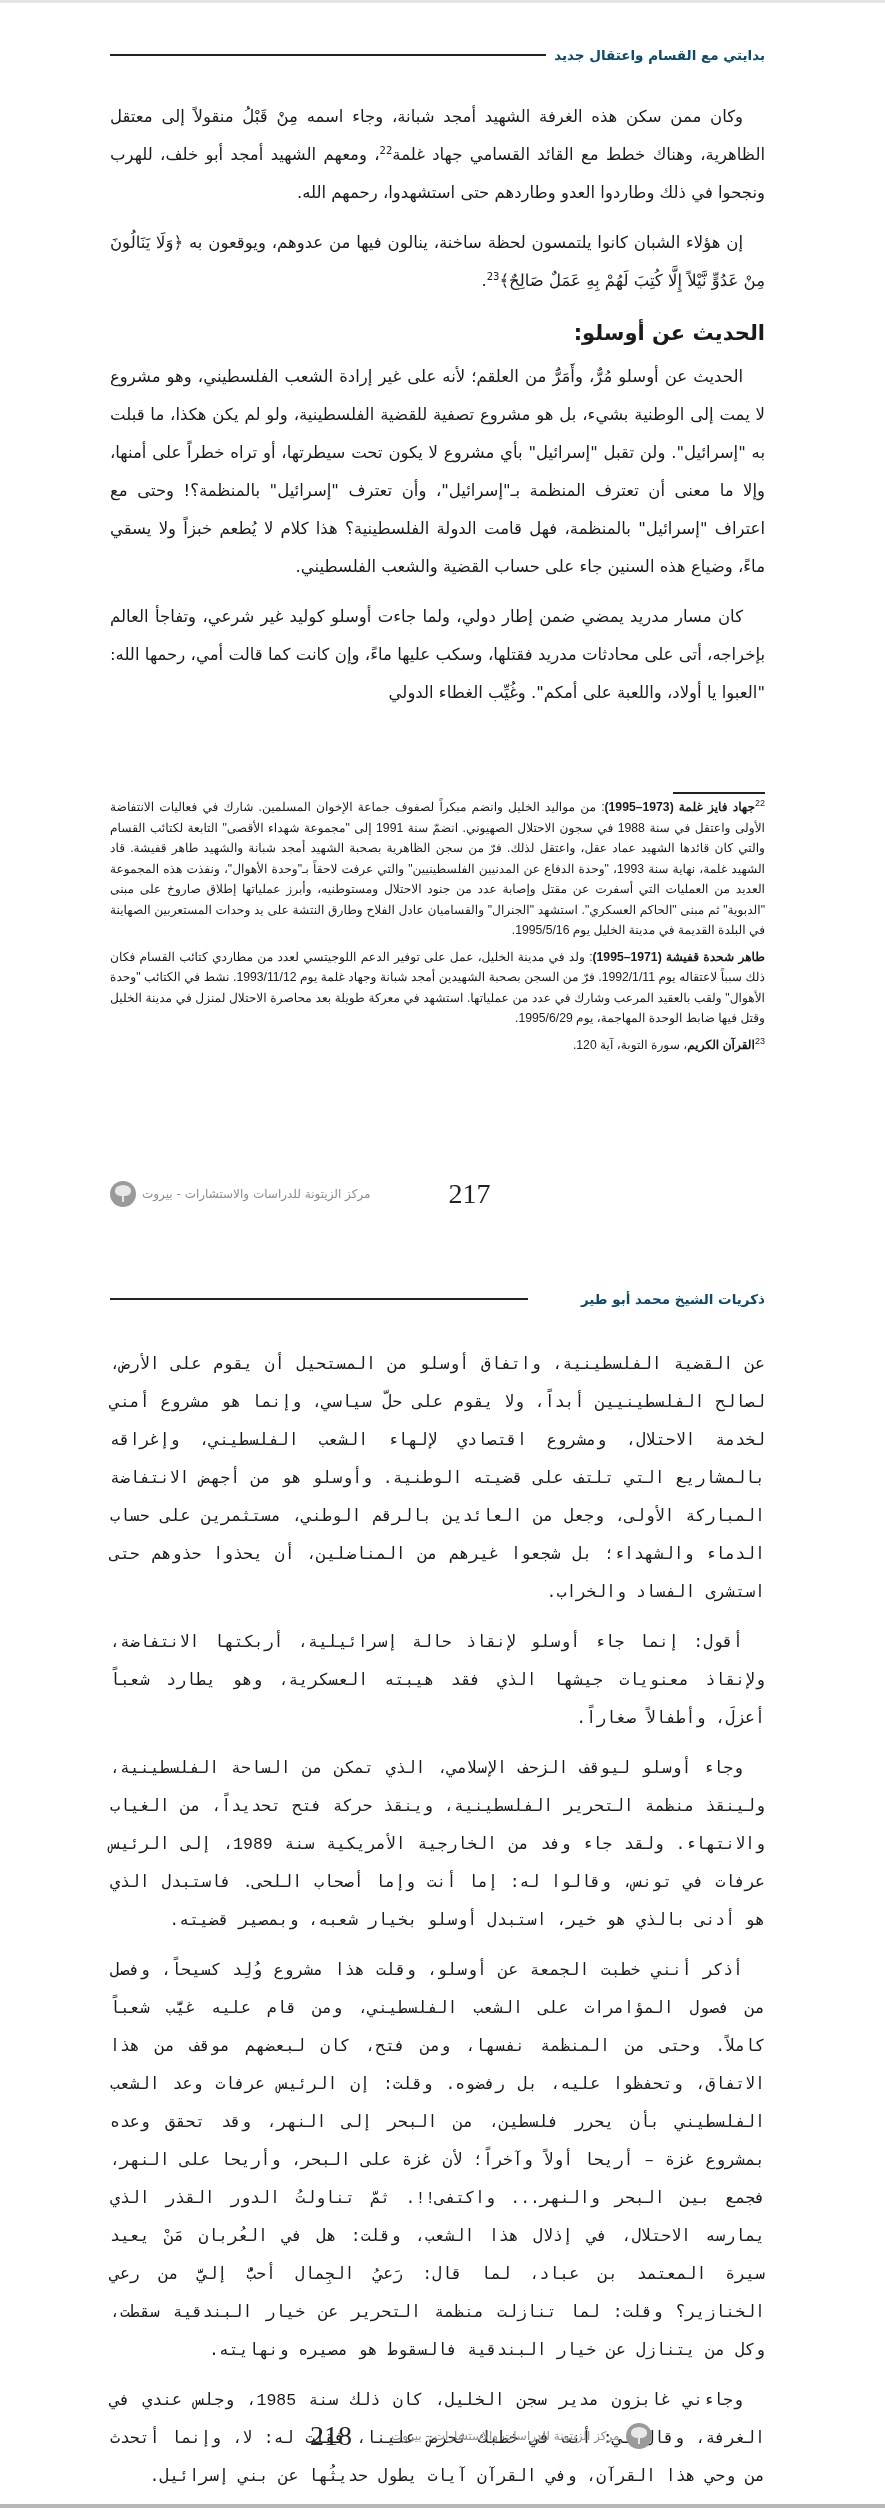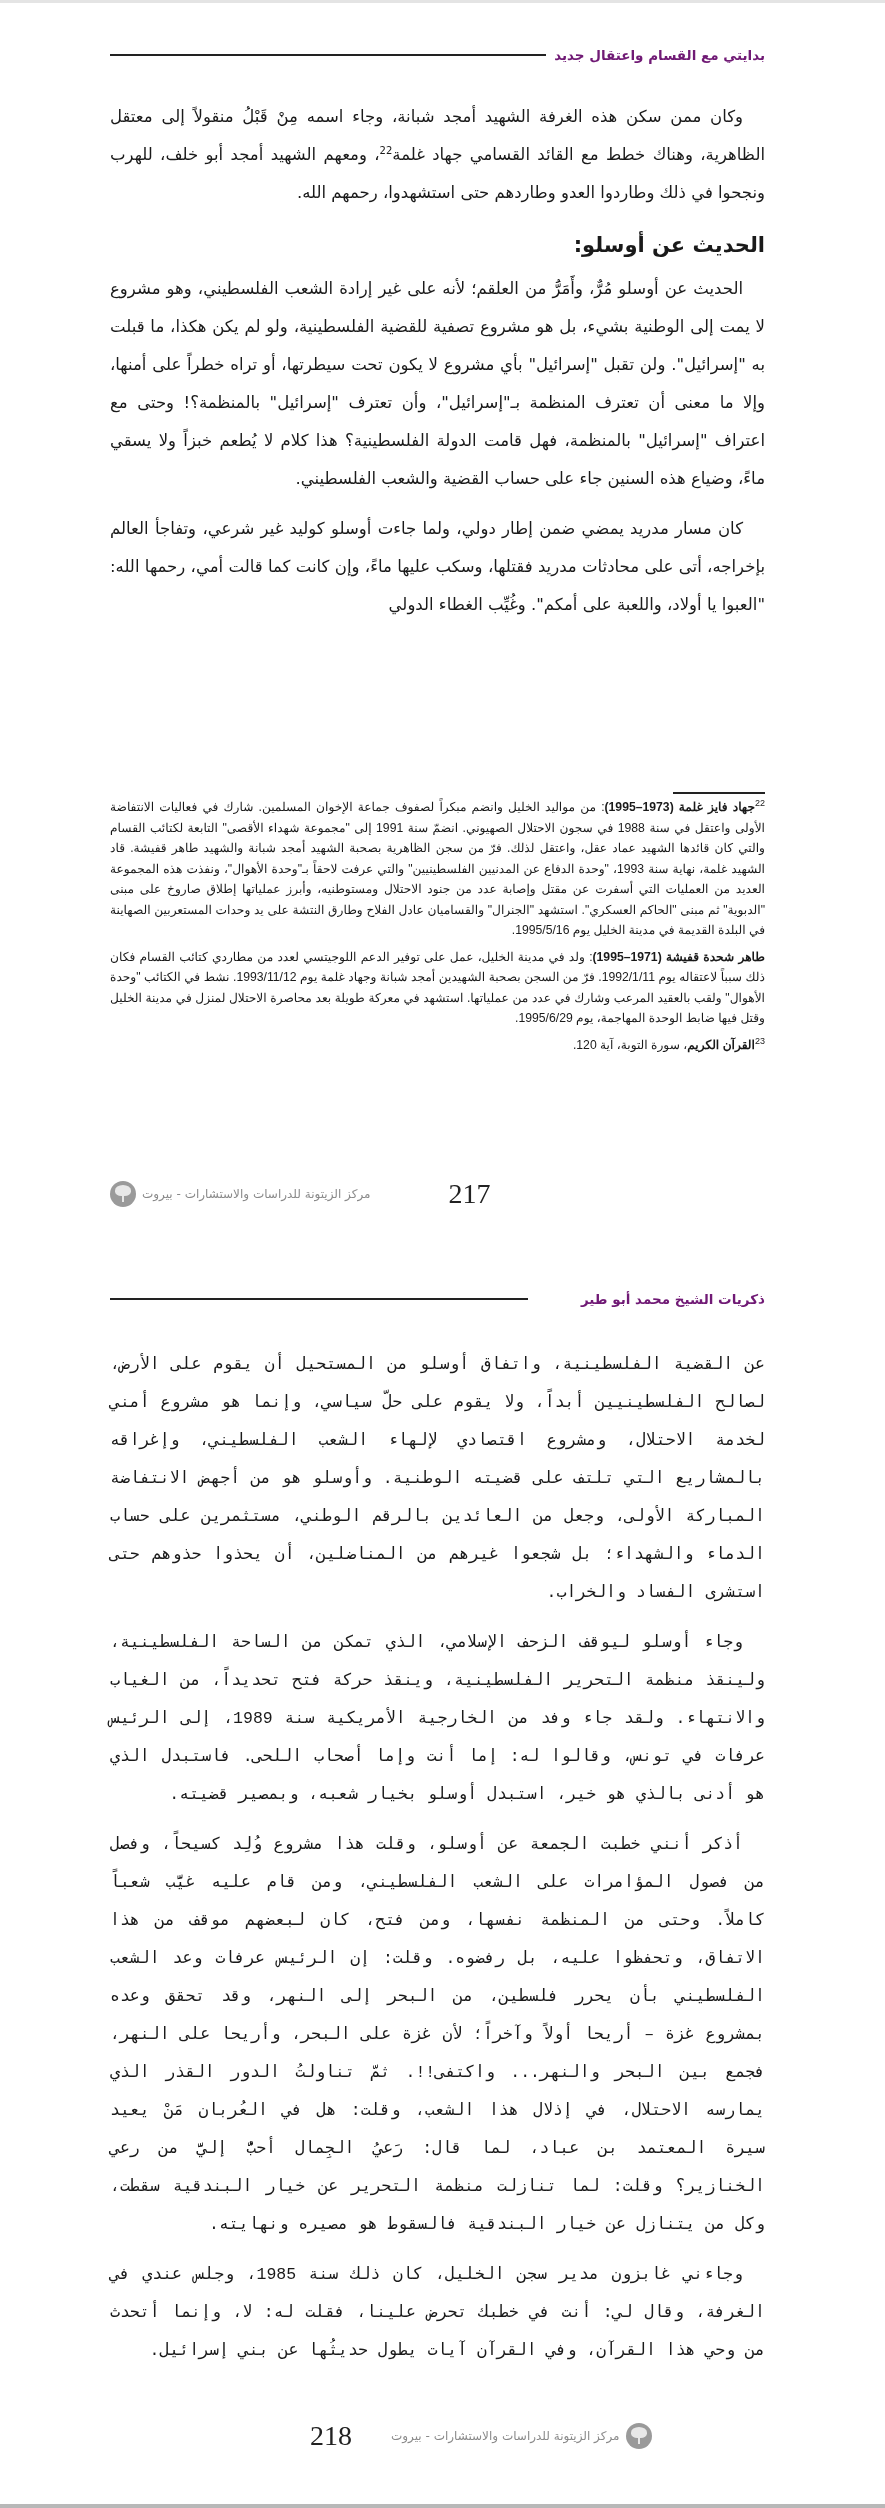--- a/index.html
+++ b/index.html
@@ -7,21 +7,21 @@
          font-family: "DejaVu Sans", sans-serif; color: #1a1a1a; }
   .topbar { position: absolute; left: 0; top: 0; width: 885px; height: 3px; background: #e4e4e4; }
   .bottombar { position: absolute; left: 0; bottom: 0; width: 885px; height: 4px; background: #b8b8b8; }
   .page { position: absolute; left: 110px; width: 655px; direction: rtl; }
   .page1 { top: 0; height: 1230px; }
   .page2 { top: 1240px; height: 1268px; }
 
   .running-head { position: absolute; top: 44px; left: 0; right: 0; height: 22px;
                   display: flex; align-items: center; }
   .running-head .rh-title { font-weight: bold; font-size: 13.5px; white-space: nowrap;
-                  font-family: "DejaVu Sans", sans-serif; color: #701a75; }
+                  font-family: "DejaVu Sans", sans-serif; color: #0c4a6e; }
   .running-head .rh-rule { height: 2px; background: #222; }
   .page1 .running-head { justify-content: flex-end; flex-direction: row; }
   .page1 .running-head .rh-rule { flex: 1; margin-right: 8px; margin-left: 0; }
 
   .body-text { position: absolute; left: 0; right: 0; font-family: "DejaVu Sans", sans-serif;
                font-size: 16.5px; line-height: 38px; text-align: justify; }
   .body-text p { margin: 0 0 12px 0; text-indent: 22px; }
   sup { font-size: 10px; line-height: 0; }
   .quran { font-family: "DejaVu Serif", serif; }
   h2.section { margin: 18px 0 10px 0; font-size: 21px; font-weight: bold; line-height: 30px; }
@@ -57,20 +57,21 @@
 <div class="topbar"></div>
 
 <div class="page page1">
   <div class="running-head">
     <span class="rh-title">بدايتي مع القسام واعتقال جديد</span>
     <span class="rh-rule"></span>
   </div>
 
   <div class="body-text" style="top:98px;">
     <p><span>وكان ممن سكن هذه الغرفة الشهيد أمجد شبانة، وجاء اسمه مِنْ قَبْلُ منقولاً إلى معتقل الظاهرية، وهناك خطط مع القائد القسامي جهاد غلمة</span><sup>22</sup><span>، ومعهم الشهيد أمجد أبو خلف، للهرب ونجحوا في ذلك وطاردوا العدو وطاردهم حتى استشهدوا، رحمهم الله.</span></p>
+    <p><span>إن هؤلاء الشبان كانوا يلتمسون لحظة ساخنة، ينالون فيها من عدوهم، ويوقعون به</span> <span class="quran">﴿وَلَا يَنَالُونَ مِنْ عَدُوٍّ نَّيْلاً إِلَّا كُتِبَ لَهُمْ بِهِ عَمَلٌ صَالِحٌ﴾</span><sup>23</sup><span>.</span></p>
     <h2 class="section">الحديث عن أوسلو:</h2>
     <p>الحديث عن أوسلو مُرٌّ، وأَمَرُّ من العلقم؛ لأنه على غير إرادة الشعب الفلسطيني، وهو مشروع لا يمت إلى الوطنية بشيء، بل هو مشروع تصفية للقضية الفلسطينية، ولو لم يكن هكذا، ما قبلت به "إسرائيل". ولن تقبل "إسرائيل" بأي مشروع لا يكون تحت سيطرتها، أو تراه خطراً على أمنها، وإلا ما معنى أن تعترف المنظمة بـ"إسرائيل"، وأن تعترف "إسرائيل" بالمنظمة؟! وحتى مع اعتراف "إسرائيل" بالمنظمة، فهل قامت الدولة الفلسطينية؟ هذا كلام لا يُطعم خبزاً ولا يسقي ماءً، وضياع هذه السنين جاء على حساب القضية والشعب الفلسطيني.</p>
     <p>كان مسار مدريد يمضي ضمن إطار دولي، ولما جاءت أوسلو كوليد غير شرعي، وتفاجأ العالم بإخراجه، أتى على محادثات مدريد فقتلها، وسكب عليها ماءً، وإن كانت كما قالت أمي، رحمها الله: "العبوا يا أولاد، واللعبة على أمكم". وغُيِّب الغطاء الدولي</p>
   </div>
 
   <div class="fn-rule"></div>
   <div class="footnotes">
     <p><span class="fn-num">22</span><b>جهاد فايز غلمة (1973–1995)</b><span>: من مواليد الخليل وانضم مبكراً لصفوف جماعة الإخوان المسلمين. شارك في فعاليات الانتفاضة الأولى واعتقل في سنة 1988 في سجون الاحتلال الصهيوني. انضمّ سنة 1991 إلى "مجموعة شهداء الأقصى" التابعة لكتائب القسام والتي كان قائدها الشهيد عماد عقل، واعتقل لذلك. فرّ من سجن الظاهرية بصحبة الشهيد أمجد شبانة والشهيد طاهر قفيشة. قاد الشهيد غلمة، نهاية سنة 1993، "وحدة الدفاع عن المدنيين الفلسطينيين" والتي عرفت لاحقاً بـ"وحدة الأهوال"، ونفذت هذه المجموعة العديد من العمليات التي أسفرت عن مقتل وإصابة عدد من جنود الاحتلال ومستوطنيه، وأبرز عملياتها إطلاق صاروخ على مبنى "الدبوية" ثم مبنى "الحاكم العسكري". استشهد "الجنرال" والقساميان عادل الفلاح وطارق النتشة على يد وحدات المستعربين الصهاينة في البلدة القديمة في مدينة الخليل يوم 1995/5/16.</span></p>
     <p><b>طاهر شحدة قفيشة (1971–1995)</b><span>: ولد في مدينة الخليل، عمل على توفير الدعم اللوجيتسي لعدد من مطاردي كتائب القسام فكان ذلك سبباً لاعتقاله يوم 1992/1/11. فرّ من السجن بصحبة الشهيدين أمجد شبانة وجهاد غلمة يوم 1993/11/12. نشط في الكتائب "وحدة الأهوال" ولقب بالعقيد المرعب وشارك في عدد من عملياتها. استشهد في معركة طويلة بعد محاصرة الاحتلال لمنزل في مدينة الخليل وقتل فيها ضابط الوحدة المهاجمة، يوم 1995/6/29.</span></p>
     <p><span class="fn-num">23</span><b>القرآن الكريم</b><span>، سورة التوبة، آية 120.</span></p>
@@ -84,20 +85,21 @@
 </div>
 
 <div class="page page2">
   <div class="running-head">
     <span class="rh-title">ذكريات الشيخ محمد أبو طير</span>
     <span class="rh-rule"></span>
   </div>
 
   <div class="body-text" style="top:106px;font-family:Liberation Mono, monospace;">
     <p style="text-indent:0">عن القضية الفلسطينية، واتفاق أوسلو من المستحيل أن يقوم على الأرض، لصالح الفلسطينيين أبداً، ولا يقوم على حلّ سياسي، وإنما هو مشروع أمني لخدمة الاحتلال، ومشروع اقتصادي لإلهاء الشعب الفلسطيني، وإغراقه بالمشاريع التي تلتف على قضيته الوطنية. وأوسلو هو من أجهض الانتفاضة المباركة الأولى، وجعل من العائدين بالرقم الوطني، مستثمرين على حساب الدماء والشهداء؛ بل شجعوا غيرهم من المناضلين، أن يحذوا حذوهم حتى استشرى الفساد والخراب.</p>
+    <p>أقول: إنما جاء أوسلو لإنقاذ حالة إسرائيلية، أربكتها الانتفاضة، ولإنقاذ معنويات جيشها الذي فقد هيبته العسكرية، وهو يطارد شعباً أعزلَ، وأطفالاً صغاراً.</p>
     <p>وجاء أوسلو ليوقف الزحف الإسلامي، الذي تمكن من الساحة الفلسطينية، ولينقذ منظمة التحرير الفلسطينية، وينقذ حركة فتح تحديداً، من الغياب والانتهاء. ولقد جاء وفد من الخارجية الأمريكية سنة 1989، إلى الرئيس عرفات في تونس، وقالوا له: إما أنت وإما أصحاب اللحى. فاستبدل الذي هو أدنى بالذي هو خير، استبدل أوسلو بخيار شعبه، وبمصير قضيته.</p>
     <p>أذكر أنني خطبت الجمعة عن أوسلو، وقلت هذا مشروع وُلِد كسيحاً، وفصل من فصول المؤامرات على الشعب الفلسطيني، ومن قام عليه غيَّب شعباً كاملاً. وحتى من المنظمة نفسها، ومن فتح، كان لبعضهم موقف من هذا الاتفاق، وتحفظوا عليه، بل رفضوه. وقلت: إن الرئيس عرفات وعد الشعب الفلسطيني بأن يحرر فلسطين، من البحر إلى النهر، وقد تحقق وعده بمشروع غزة – أريحا أولاً وآخراً؛ لأن غزة على البحر، وأريحا على النهر، فجمع بين البحر والنهر... واكتفى!!. ثمّ تناولتُ الدور القذر الذي يمارسه الاحتلال، في إذلال هذا الشعب، وقلت: هل في العُربان مَنْ يعيد سيرة المعتمد بن عباد، لما قال: رَعيُ الجِمال أحبُّ إليَّ من رعي الخنازير؟ وقلت: لما تنازلت منظمة التحرير عن خيار البندقية سقطت، وكل من يتنازل عن خيار البندقية فالسقوط هو مصيره ونهايته.</p>
     <p>وجاءني غابزون مدير سجن الخليل، كان ذلك سنة 1985، وجلس عندي في الغرفة، وقال لي: أنت في خطبك تحرض علينا، فقلت له: لا، وإنما أتحدث من وحي هذا القرآن، وفي القرآن آيات يطول حديثُها عن بني إسرائيل.</p>
   </div>
 
   <div class="folio">
     <span class="pg">218</span>
     <span class="pub">مركز الزيتونة للدراسات والاستشارات - بيروت</span>
     <span class="logo"></span>
   </div>

